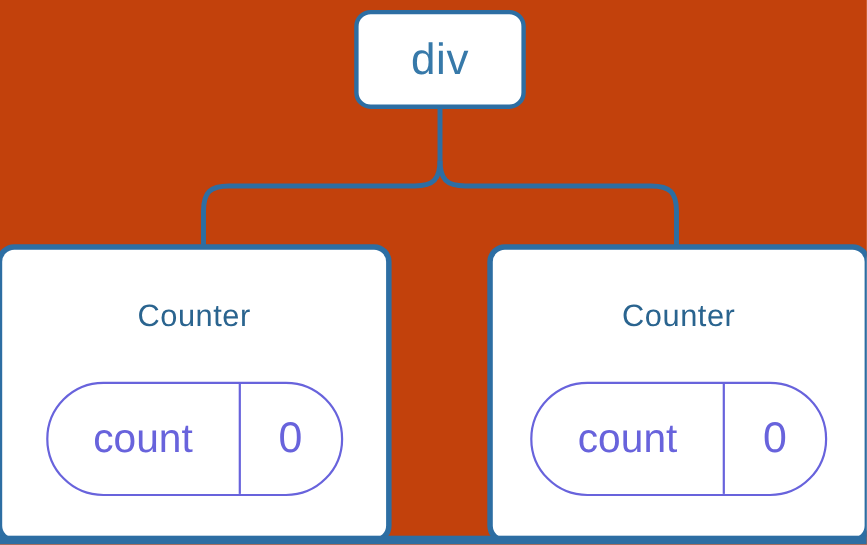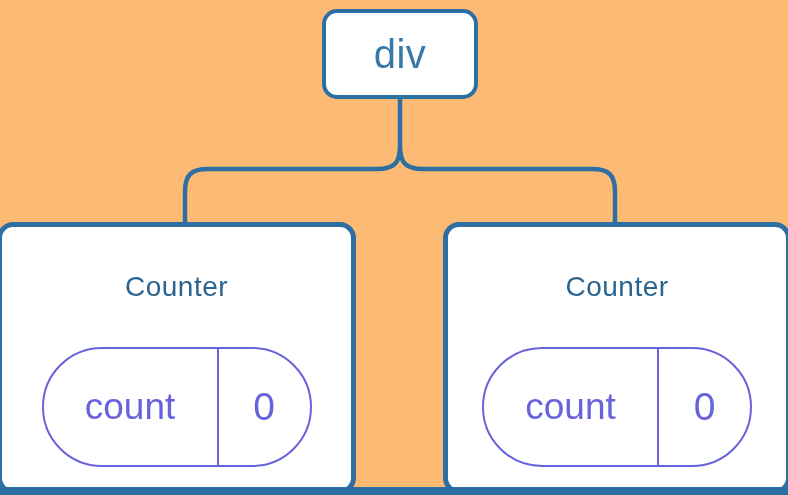--- a/index.html
+++ b/index.html
@@ -1,20 +1,20 @@
 <!DOCTYPE html>
 <html><head>
 <meta charset="utf-8">
 <style>
   html, body { margin: 0; padding: 0; }
   .canvas {
     position: relative;
     width: 788px;
     height: 495px;
-    background: #fdba74;
+    background: #c2410c;
     overflow: hidden;
     font-family: "Liberation Sans", sans-serif;
   }
 
   
   .root-node {
     position: absolute;
     left: 322px; top: 9px;
     width: 156px; height: 90px;
     box-sizing: border-box;
@@ -62,21 +62,21 @@
     font-weight: 500;
     color: #2a648f;
     letter-spacing: 0.5px;
   }
 
   .state-pill {
     position: absolute;
     left: 50%;
     transform: translateX(-50%);
     top: 120px;
-    width: 270px; height: 120px;
+    width: 270px; height: 104px;
     box-sizing: border-box;
     border: 2.5px solid #6863dc;
     border-radius: 60px;
     display: flex;
     align-items: stretch;
     background: #ffffff;
   }
   .state-key-cell {
     flex: 1;
     display: flex; align-items: center; justify-content: center;

